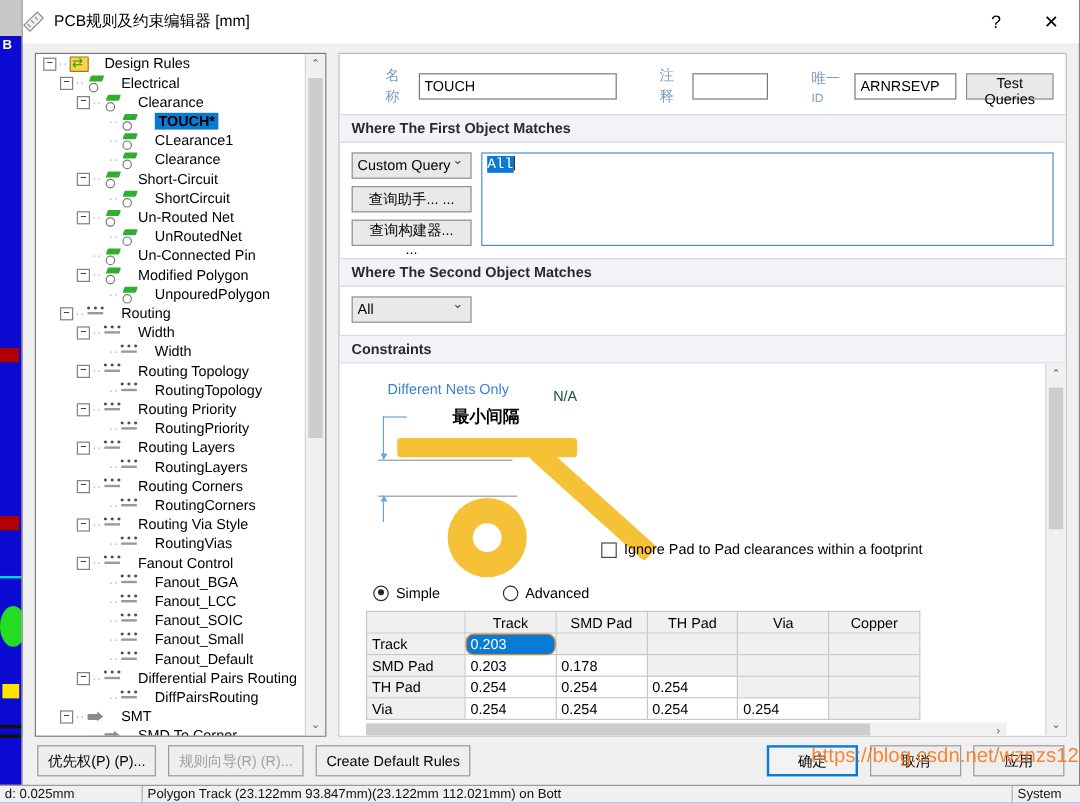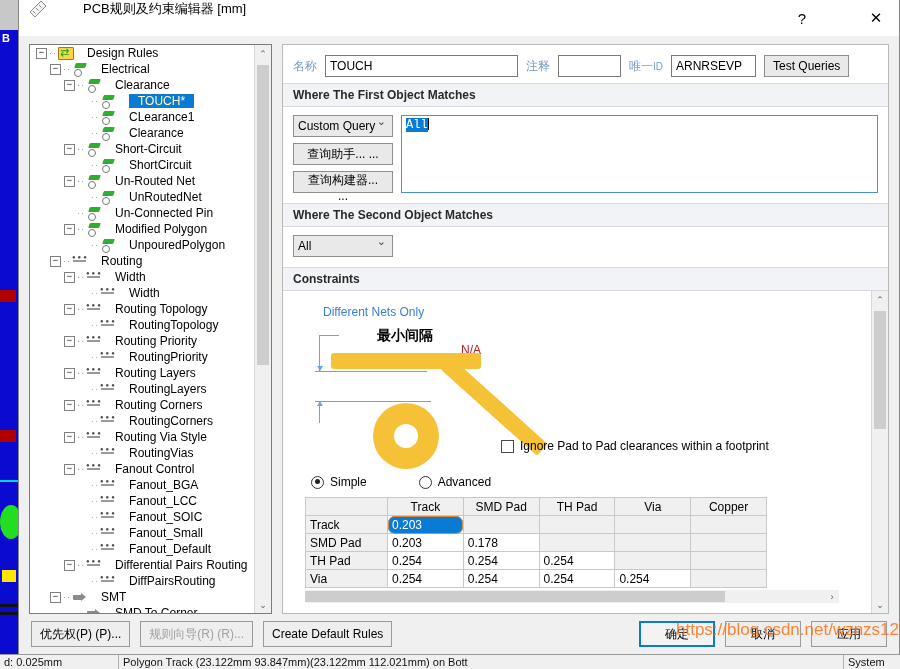--- a/index.html
+++ b/index.html
@@ -37,22 +37,22 @@
 
   
   #dialog {
     position: absolute; left: 18px; top: 0px; width: 882px; height: 655px;
     background: #f0f0f0;
     border: 1px solid #868686;
     border-top: none;
     display: flex; flex-direction: column;
   }
   #titlebar {
-    height: 36px; background:#ffffff; display:flex; align-items:flex-start;
-    padding-left: 10px; flex:0 0 36px;gap:28px;
+    height: 36px; background:#ffffff; display:flex; align-items:center;
+    flex:0 0 36px;
   }
   #titlebar .title-icon { width:18px; height:18px; margin-right:8px; position:relative; flex:0 0 18px; }
   #titlebar .title-text { font-size:13px; color:#000; }
   #titlebar .tb-spacer { flex:1; }
   #titlebar .tb-btn {
     width:46px; height:36px; display:flex; align-items:center; justify-content:center;
     font-size:15px; color:#000; cursor:default; user-select:none;
   }
 
   #dialog-body { flex:1; display:flex; padding: 8px 10px 0 10px; gap:10px; min-height:0; }
@@ -67,21 +67,21 @@
   .tree-row .indent { display:inline-block; flex:0 0 auto; }
   .tree-expander {
     width:11px; height:11px; border:1px solid #808080; background:#fff;
     display:inline-flex; align-items:center; justify-content:center;
     font-size:9px; line-height:1; color:#000; margin-right:2px; flex:0 0 11px;
     font-family:"Liberation Mono", monospace;
   }
   .tree-expander.blank { border:none; background:transparent; }
   .dots { flex:0 0 auto; color:#999; letter-spacing:1px; font-size:9px; margin-right:1px; }
   .tree-label { margin-left:12px; }
-  .tree-row.selected .tree-label { background:#0a7bd4; color:#fef9c3; padding:0 9px; }
+  .tree-row.selected .tree-label { background:#0a7bd4; color:#000000; padding:0 3px;font-weight:bold; }
   .ticon { width:16px; height:13px; flex:0 0 16px; position:relative; margin-right:1px; }
 
   
   .ic-root { background:#ffd24d; border:1px solid #9c7b12; border-radius:1px; }
   .ic-root::after { content:"⇄"; position:absolute; left:1px; top:-2px; font-size:11px; color:#19a319; }
   
   .ic-rule::before { content:""; position:absolute; left:2px; top:6px; width:6px; height:6px; border:1.5px solid #7a7a7a; border-radius:50%; }
   .ic-rule::after { content:""; position:absolute; left:3px; top:0px; width:11px; height:5px; background:#2fae2f; transform:skewX(-20deg); border-radius:1px; }
   
   .ic-route::before { content:""; position:absolute; left:1px; top:5px; width:13px; height:2px; background:#9a9a9a; }
@@ -98,21 +98,21 @@
     height:17px; display:flex; align-items:center; justify-content:center;
     font-size:9px; color:#606060;
   }
   .vscroll .arrow.down { position:absolute; bottom:0; left:0; right:0; }
   .vscroll .thumb { position:absolute; left:2px; right:2px; background:#cdcdcd; }
 
   
   #right-pane { flex:1; min-width:0; display:flex; flex-direction:column; background:#fff; border:1px solid #b9b9b9; }
 
   .form-top { padding:10px 10px 6px 10px; display:flex; align-items:center; gap:8px; flex:0 0 auto; }
-  .lbl-blue { color:#7a9cc6; font-size:12px; }
+  .lbl-blue { color:#7a9cc6; font-size:12px;margin-left:28px; }
   .lbl-blue .sm { font-size:10px; }
   input.tbox {
     border:1px solid #7a7a7a; height:22px; font-size:12px; padding:0 4px;
     font-family:"Liberation Sans", sans-serif; color:#000; background:#fff; outline:none;
   }
   #name-input { width:193px; }
   #comment-input { width:63px; }
   #uid-input { width:85px; }
   .btn {
     border:1px solid #8f8f8f; background:#e9e9e9; height:22px; font-size:12px;
@@ -144,21 +144,21 @@
 
   .second-match { padding:8px 10px 10px 10px; flex:0 0 auto; }
 
   
   #constraints-body { flex:1; min-height:0; position:relative; overflow:hidden; background:#fff; }
   #constraints-inner { position:absolute; inset:0 17px 0 0; overflow:hidden; }
 
   .graphic-area { position:relative; height:178px; }
   .g-diffnets { position:absolute; left:40px; top:14px; color:#3b7fd4; font-size:12px; }
   .g-minsep { position:absolute; left:94px; top:36px; font-size:14px; font-weight:bold; color:#000; }
-  .g-na { position:absolute; left:178px; top:52px; color:#b91c1c; font-size:12px; }
+  .g-na { position:absolute; left:178px; top:20px; color:#14532d; font-size:12px; }
   .g-track {
     position:absolute; left:48px; top:62px; width:150px; height:16px; background:#f5c137; border-radius:3px;
   }
   .g-track-diag {
     position:absolute; left:168px; top:66px; width:130px; height:16px; background:#f5c137;
     transform: rotate(42deg); transform-origin: left top; border-radius:3px;
   }
   .g-pad {
     position:absolute; left:90px; top:112px; width:66px; height:66px; border-radius:50%;
     background:#f5c137;

